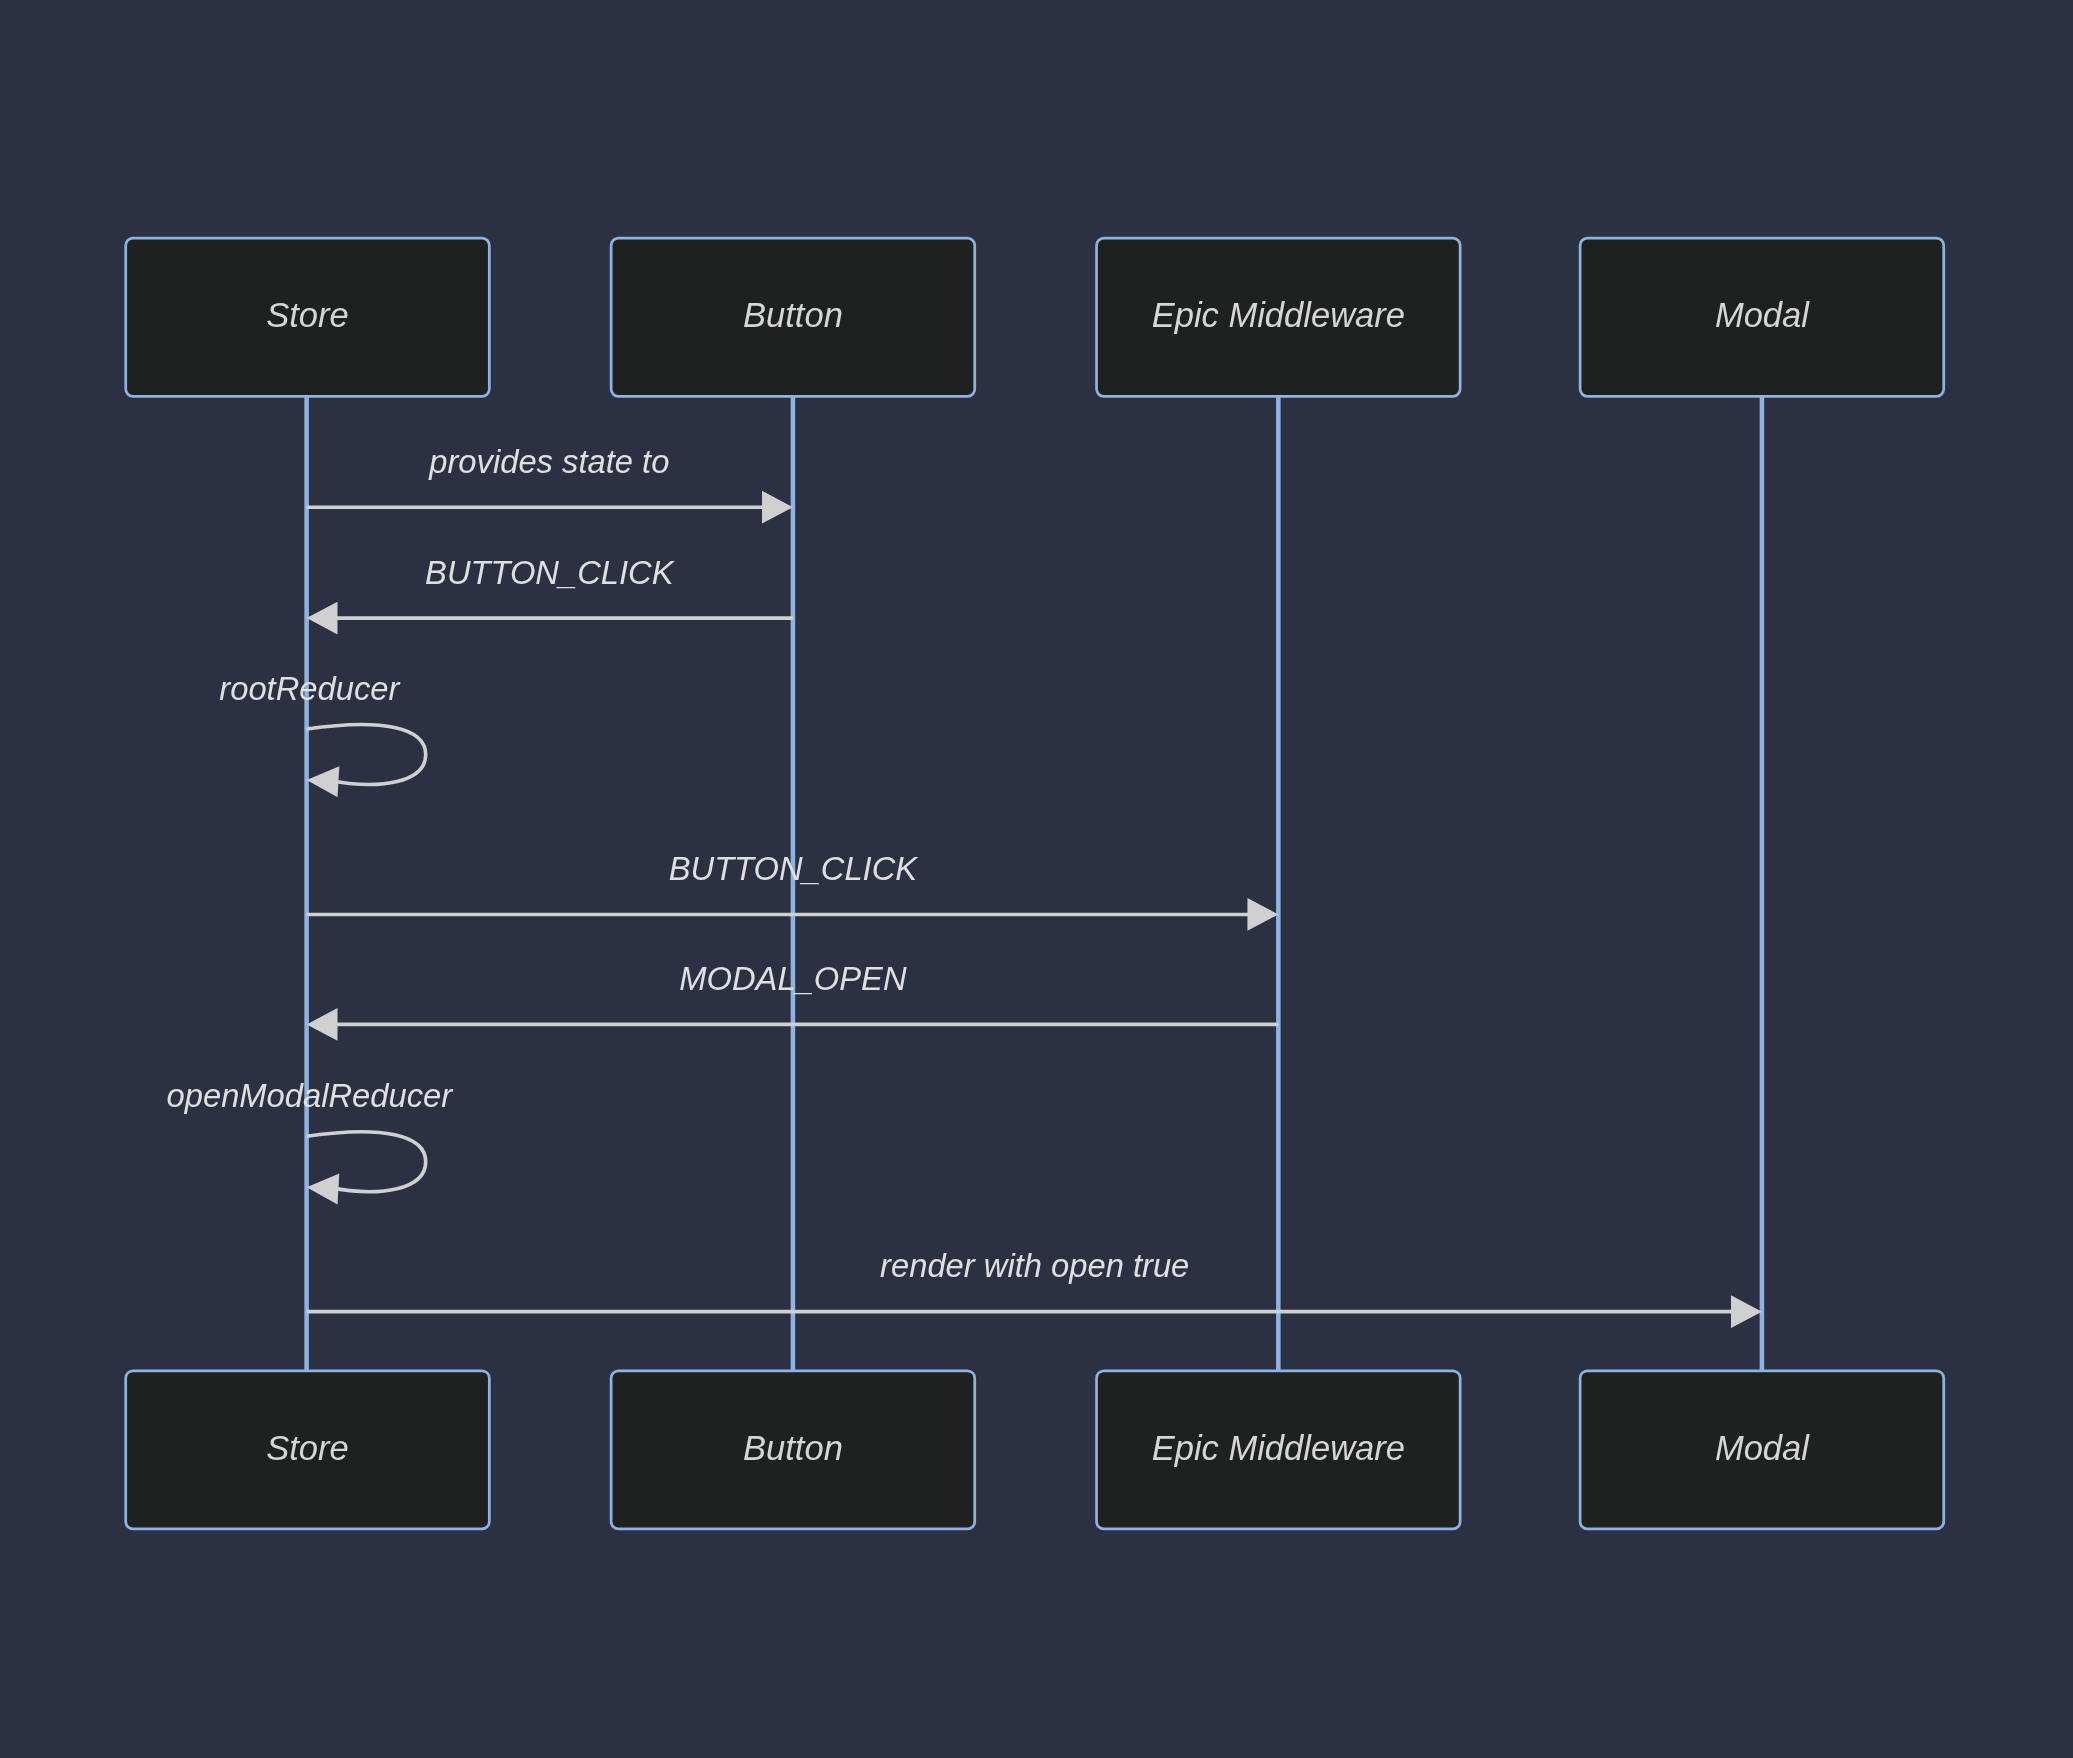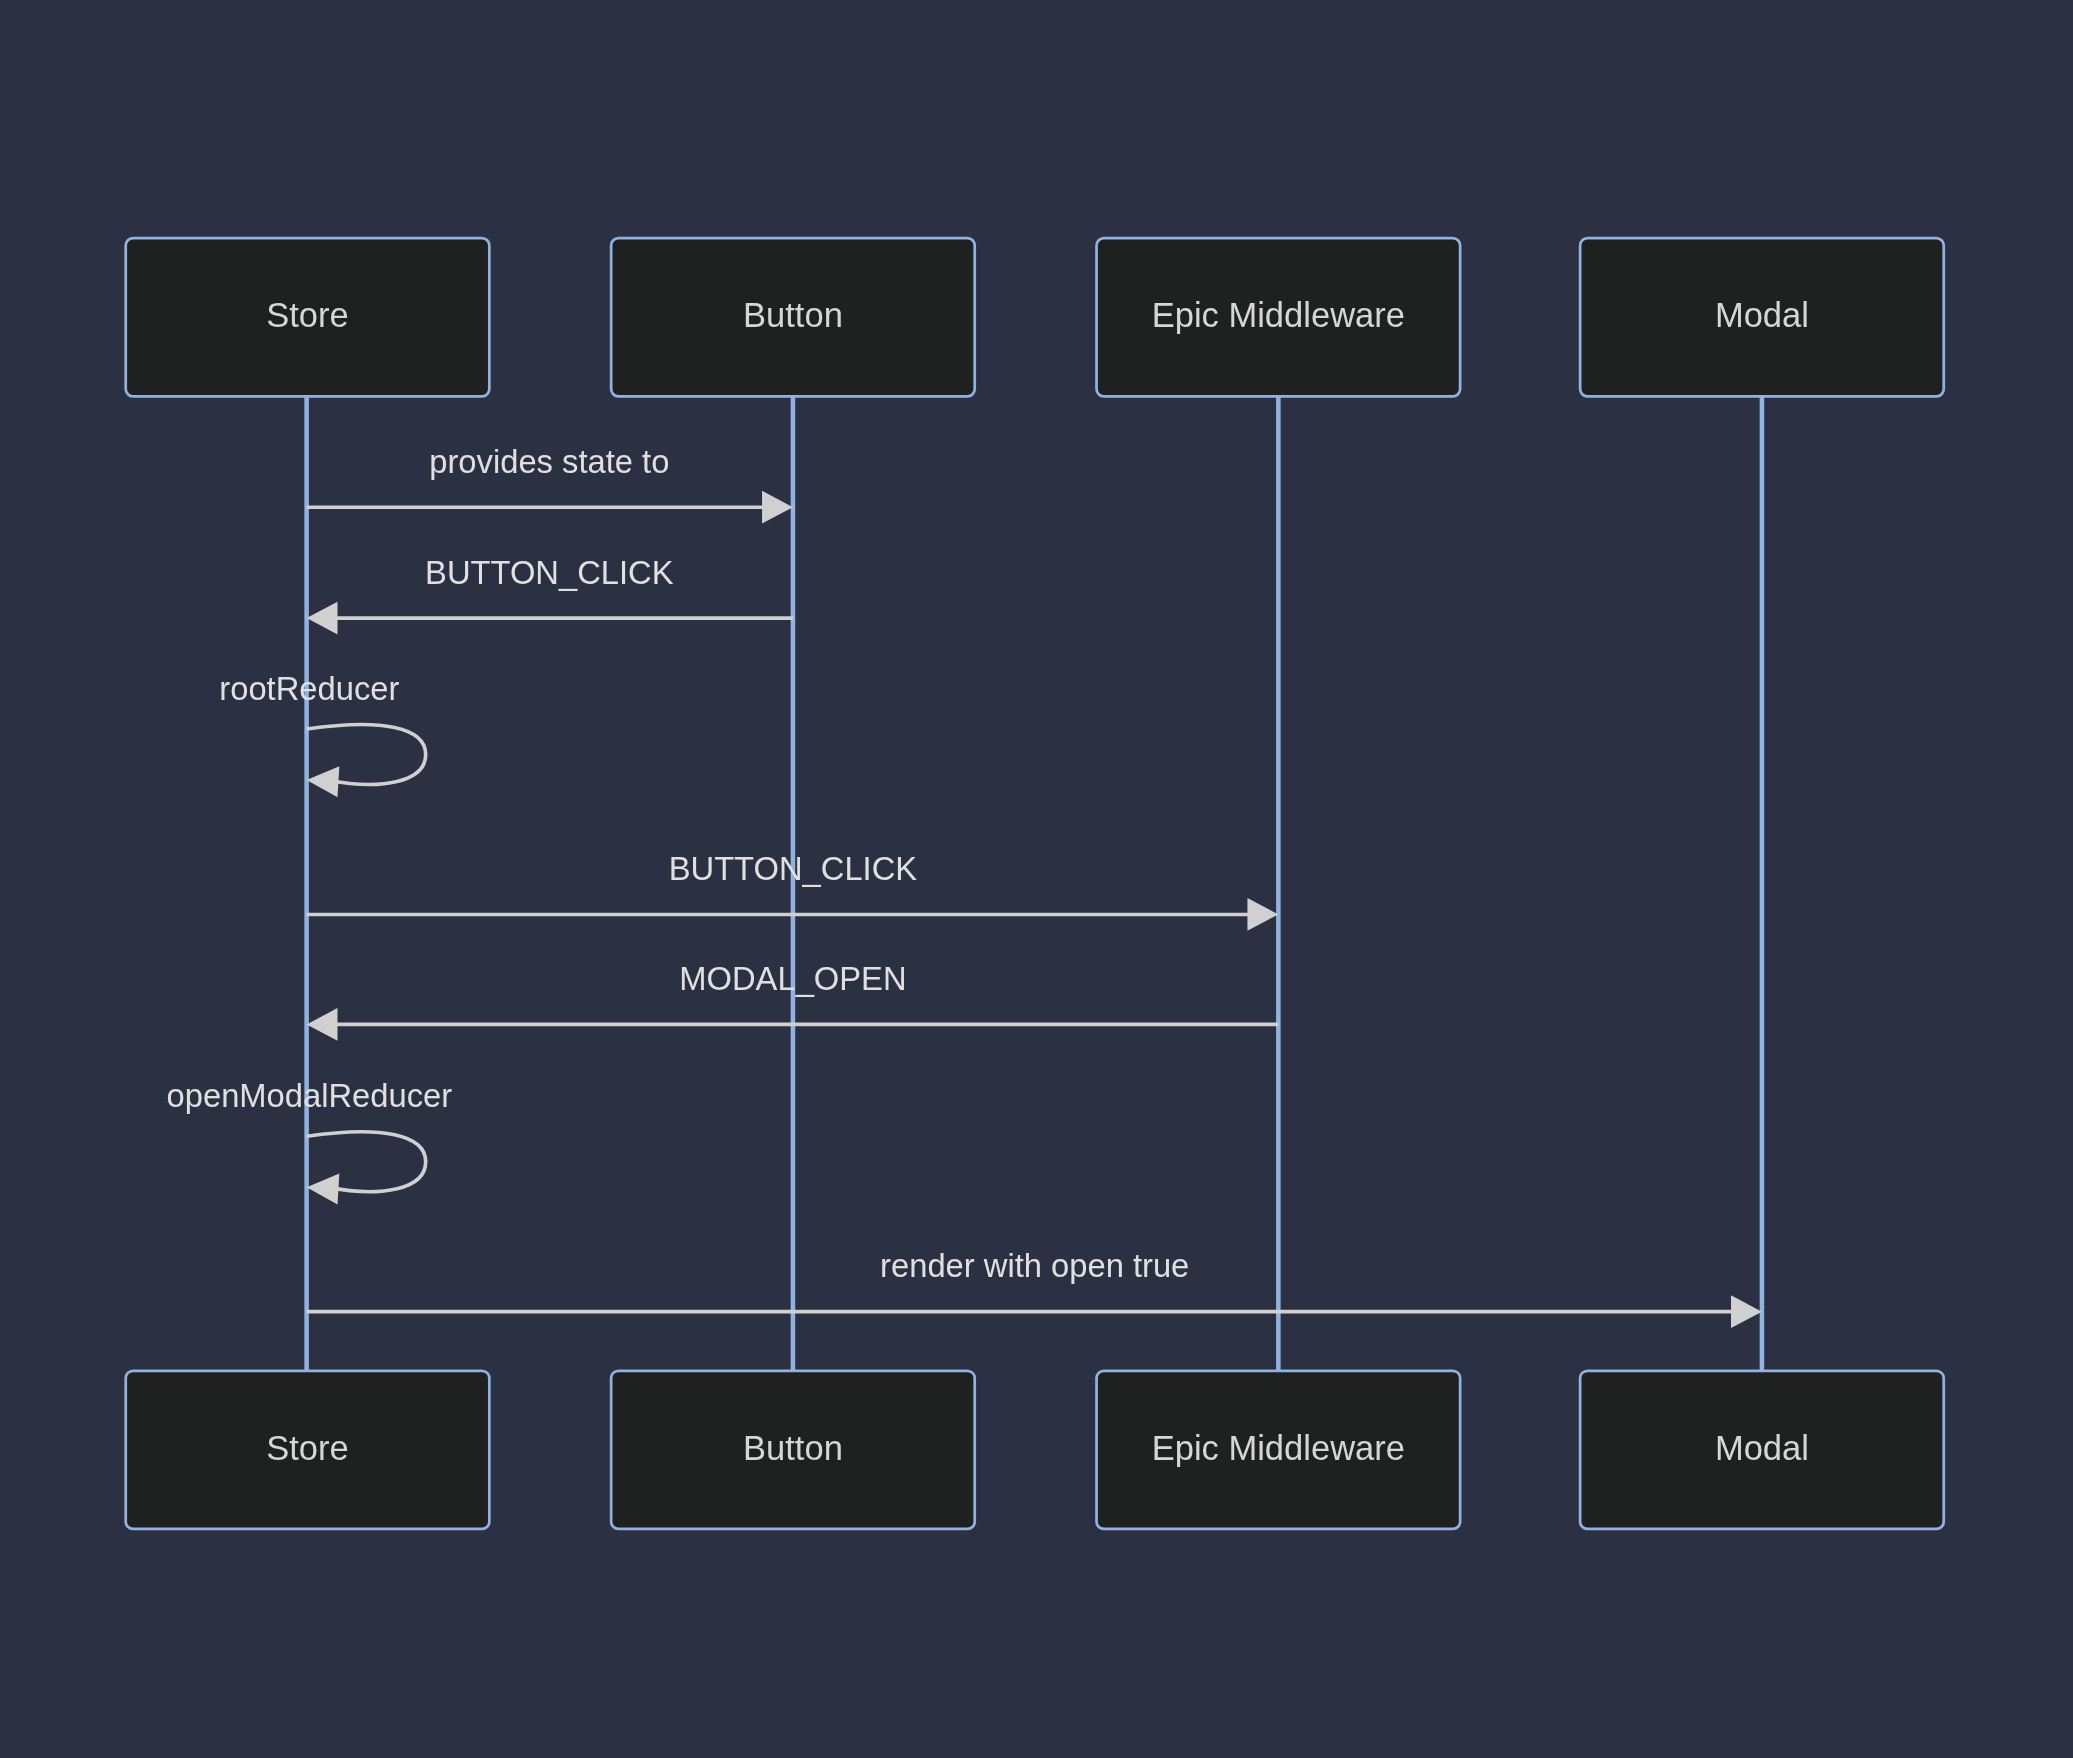--- a/index.html
+++ b/index.html
@@ -11,20 +11,21 @@
     width: 2074px;
     height: 1758px;
     font-family: "Liberation Sans", sans-serif;
     overflow: hidden;
   }
   #diagram-root {
     position: relative;
     width: 2074px;
     height: 1758px;
     background: #2b3043;
+    font-style: italic;
   }
   svg.seq-canvas {
     position: absolute;
     left: 0;
     top: 0;
     width: 2074px;
     height: 1758px;
     display: block;
   }
   .actor-box {

